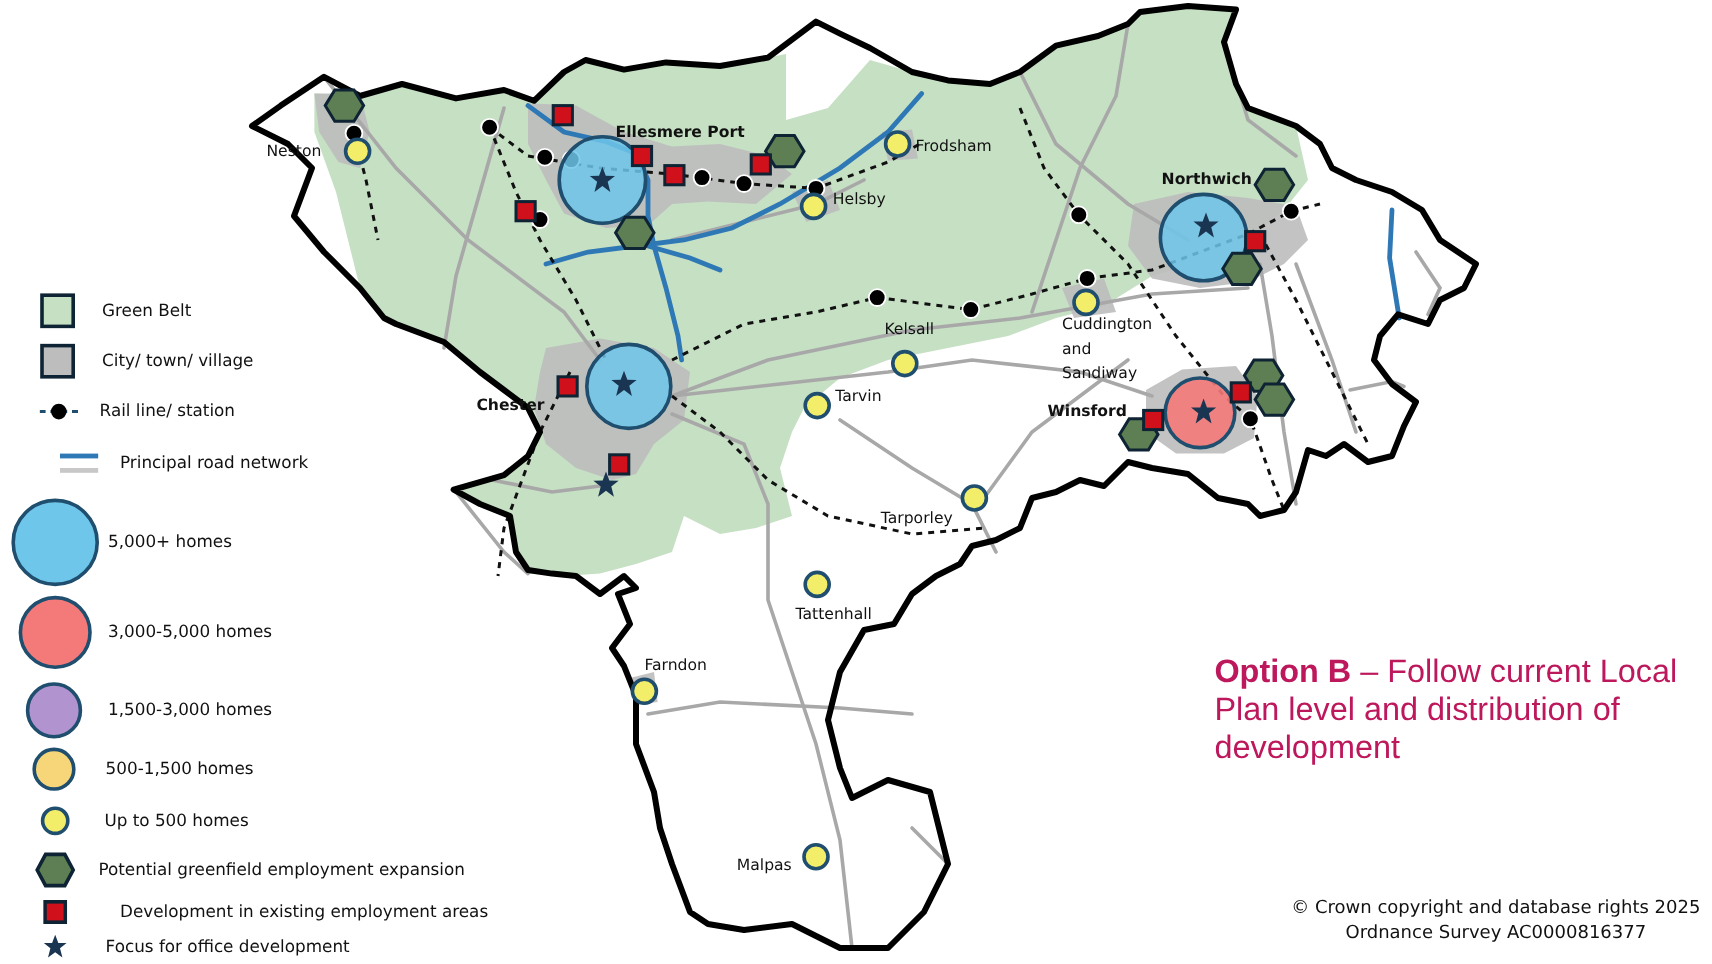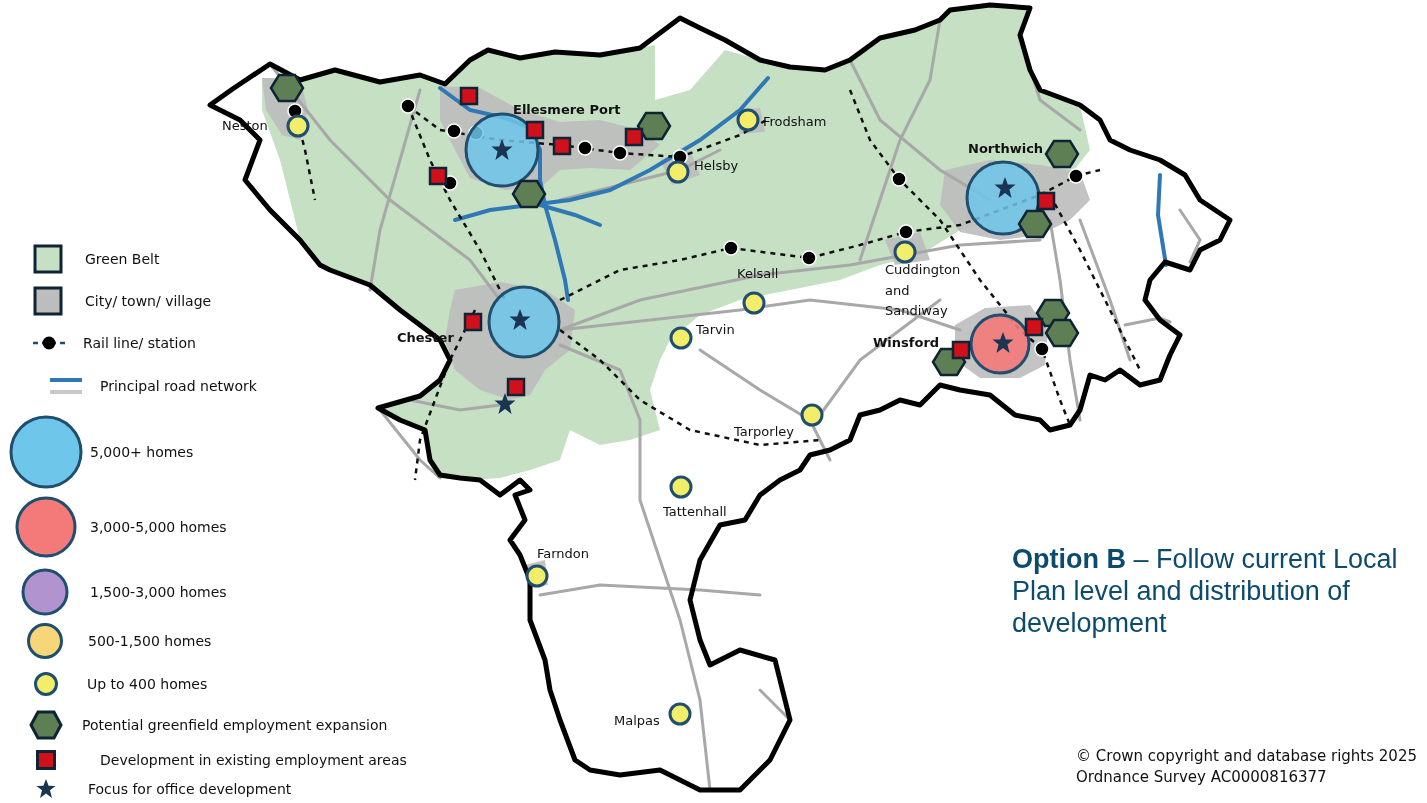--- a/index.html
+++ b/index.html
@@ -1,23 +1,23 @@
 <!DOCTYPE html>
 <html><head>
 <meta charset="utf-8">
 <style>
   html, body { margin: 0; padding: 0; background: #ffffff; }
   body { width: 1427px; height: 803px; position: relative; overflow: hidden; font-family: "Liberation Sans", sans-serif; color: #111; }
   #map-svg { position: absolute; left: 0; top: 0; width: 1427px; height: 803px; }
   .legend { position: absolute; left: 0; top: 0; width: 440px; height: 624px; }
   .legend-item { position: absolute; display: flex; align-items: center; }
   .legend-label { font-family: "DejaVu Sans", sans-serif; font-size: 14px; color: #111; white-space: nowrap; }
-  .title-block { position: absolute; left: 1012px; top: 543px; width: 400px; font-family: "Liberation Sans", sans-serif; font-size: 27px; line-height: 32px; color: #0c4a6e; }
+  .title-block { position: absolute; left: 1012px; top: 543px; width: 400px; font-family: "Liberation Sans", sans-serif; font-size: 27px; line-height: 32px; color: #be185d; }
   .title-block b { font-weight: bold; }
-  .copyright { position: absolute; right: 10px; top: 746px; text-align: left; font-family: "DejaVu Sans", sans-serif; font-size: 15px; line-height: 21px; color: #111; }
+  .copyright { position: absolute; right: 10px; top: 746px; text-align: center; font-family: "DejaVu Sans", sans-serif; font-size: 15px; line-height: 21px; color: #111; }
   .place-label { font-family: "DejaVu Sans", sans-serif; font-size: 13px; fill: #111; }
   .place-label.major { font-weight: bold; }
 </style>
 </head>
 <body>
 
 <svg id="map-svg" viewBox="0 0 1427 803" xmlns="http://www.w3.org/2000/svg">
 
   <path d="M234,88 L270,64 L300,80 L335,70 L380,82 L420,75 L445,84 L470,60 L488,50 L520,58 L555,52 L600,55 L640,48 L680,18 L700,28 L725,40 L760,60 L790,67 L825,70 L850,60 L880,38 L915,30 L940,20 L950,10 L990,5 L1030,8 L1020,35 L1030,70 L1040,90 L1080,105 L1100,120 L1110,140 L1130,150 L1160,160 L1185,175 L1200,200 L1230,220 L1220,240 L1200,250 L1190,270 L1150,255 L1165,265 L1150,280 L1145,300 L1160,320 L1180,335 L1170,355 L1160,380 L1140,385 L1120,370 L1105,380 L1090,375 L1080,410 L1070,425 L1050,430 L1040,420 L1015,415 L990,395 L960,390 L940,385 L920,405 L900,400 L880,410 L860,415 L850,440 L830,450 L810,455 L800,470 L780,480 L760,495 L745,520 L720,525 L700,560 L690,600 L700,640 L710,665 L740,650 L775,660 L790,720 L770,760 L740,790 L700,790 L680,780 L660,770 L620,775 L590,770 L575,760 L560,720 L550,690 L545,660 L530,620 L530,580 L520,555 L510,540 L525,520 L515,495 L530,490 L520,480 L500,495 L480,480 L460,478 L440,475 L430,460 L425,430 L400,420 L378,408 L420,396 L440,380 L450,360 L440,340 L420,325 L400,310 L370,285 L330,270 L320,265 L300,240 L270,210 L245,180 L260,140 L240,120 L210,105 Z" fill="#ffffff" stroke="none"></path>
 
@@ -208,21 +208,21 @@
   <div class="legend-item" style="left:26px; top:622px;">
     <svg width="38" height="38">
         <circle cx="19" cy="19" r="16.5" fill="#f7d679" stroke="#1f4e6e" stroke-width="3"></circle>
       </svg>
     <span class="legend-label" style="margin-left:24px;">500-1,500 homes</span>
   </div>
   <div class="legend-item" style="left:33px; top:671px;">
     <svg width="26" height="26">
         <circle cx="13" cy="13" r="10.5" fill="#f3ee6a" stroke="#1f4e6e" stroke-width="3"></circle>
       </svg>
-    <span class="legend-label" style="margin-left:28px;">Up to 400 homes</span>
+    <span class="legend-label" style="margin-left:28px;">Up to 500 homes</span>
   </div>
   <div class="legend-item" style="left:29px; top:710px;">
     <svg width="34" height="30">
         <polygon points="9,2 25,2 32,15 25,28 9,28 2,15" fill="#5e7f53" stroke="#0e2333" stroke-width="3"></polygon>
       </svg>
     <span class="legend-label" style="margin-left:19px;">Potential greenfield employment expansion</span>
   </div>
   <div class="legend-item" style="left:36px; top:750px;gap:12px;">
     <svg width="20" height="20">
         <rect x="1.5" y="1.5" width="17" height="17" fill="#d0111b" stroke="#0e2333" stroke-width="3"></rect>

